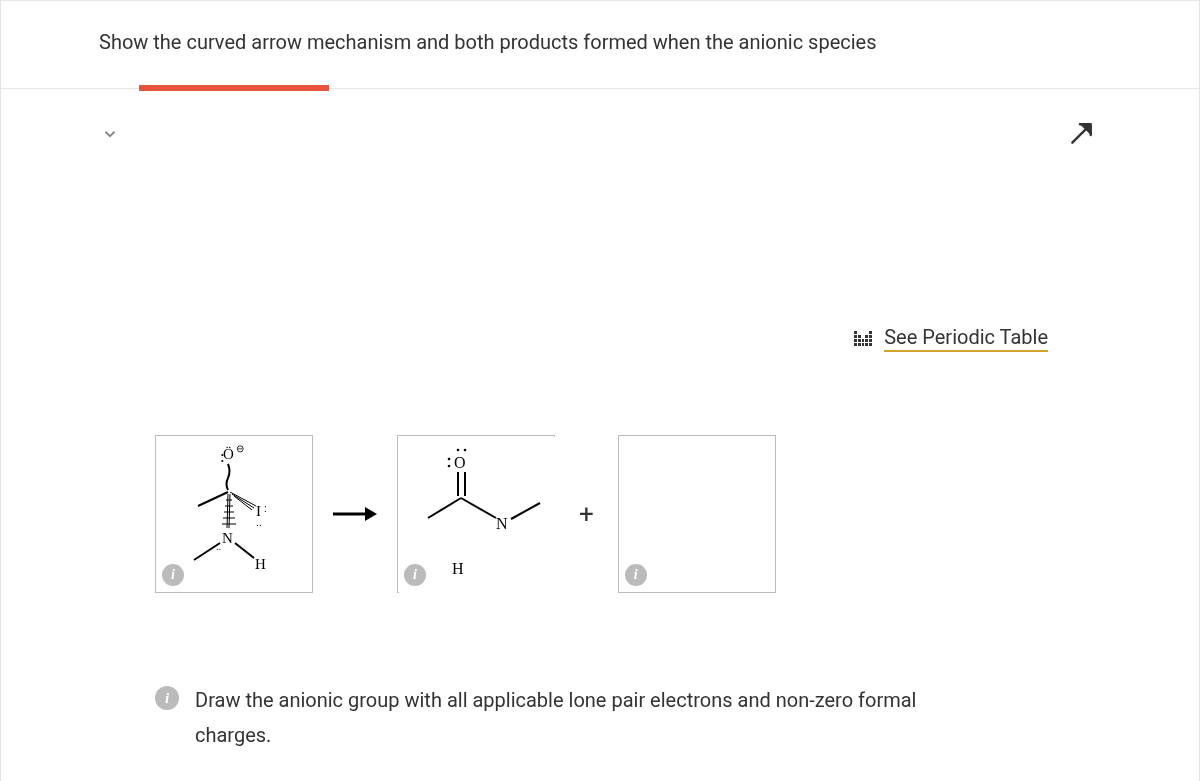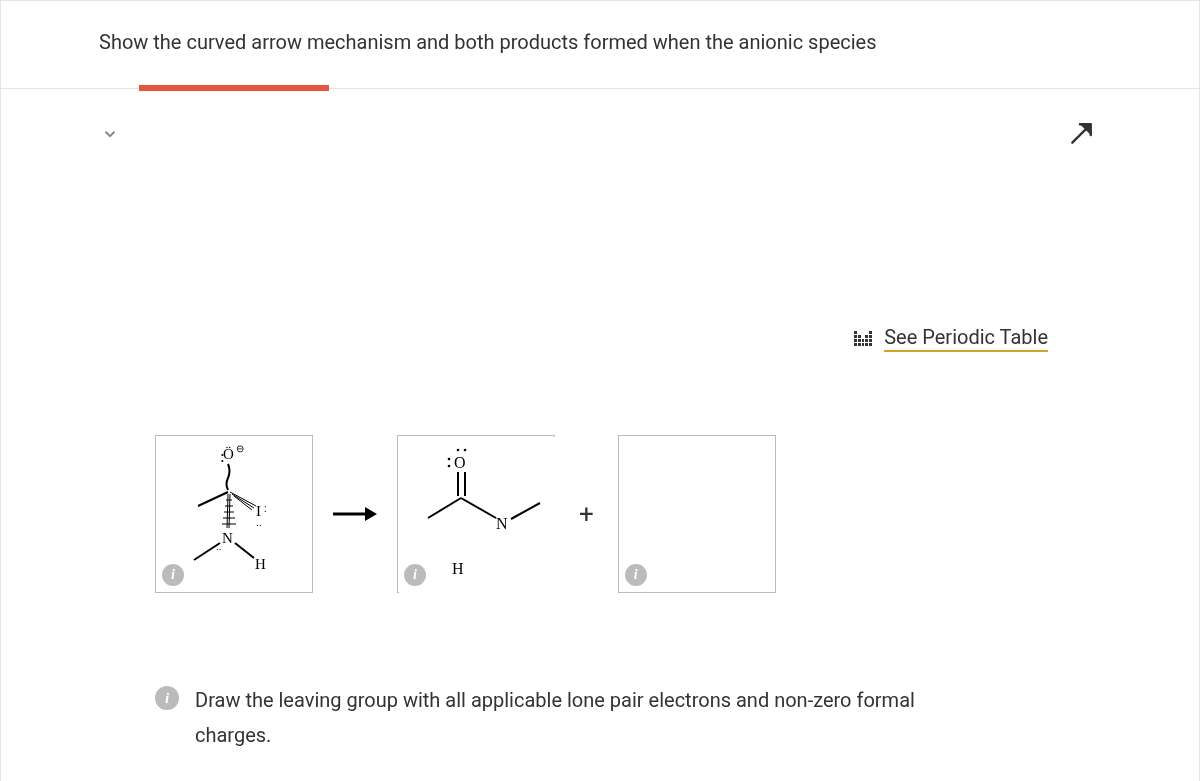--- a/index.html
+++ b/index.html
@@ -373,15 +373,15 @@
       <div class="info-badge">
           <span>i</span>
         </div>
     </div>
   </div>
 
   <div class="instruction-row">
     <div class="info-badge-inline">
         <span>i</span>
       </div>
-    <div class="instruction-text">Draw the leaving group with all applicable lone pair electrons and non-zero formal charges.</div>
+    <div class="instruction-text">Draw the anionic group with all applicable lone pair electrons and non-zero formal charges.</div>
   </div>
 </div>
 
 </body></html>

